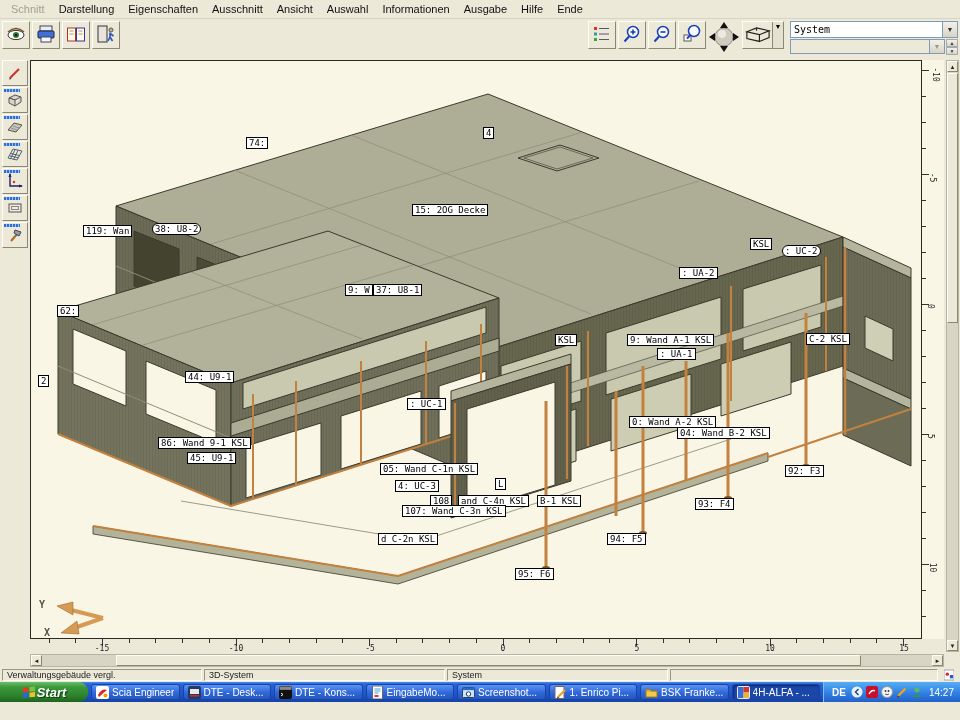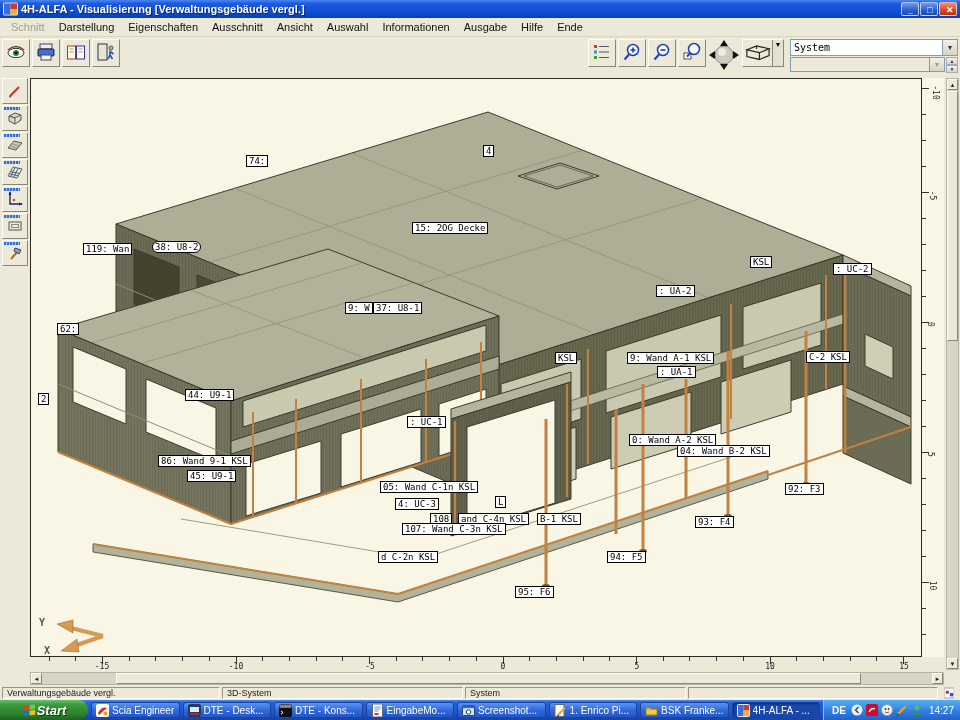--- a/index.html
+++ b/index.html
@@ -93,36 +93,20 @@
     border-left:1px solid #7fc0f8;color:#fff;font-size:10px;}
   .tray svg{width:12px;height:12px;}
   .tray .lang{font-size:10px;font-weight:bold;margin-right:2px;}
   .tray .clock{font-size:10px;margin-left:3px;}
 </style>
 </head>
 <body>
 
 <div class="window">
 
-  <div class="titlebar">
-    <span class="app-ico">
-      <svg viewBox="0 0 16 14" width="15" height="14">
-          <rect x="0" y="0" width="16" height="14" rx="2" fill="#e8e8f8"></rect>
-          <rect x="1" y="1" width="7" height="12" fill="#3a6fd8"></rect>
-          <rect x="8" y="1" width="7" height="6" fill="#d03a2a"></rect>
-          <rect x="8" y="7" width="7" height="6" fill="#e8b43a"></rect>
-        </svg>
-    </span>
-    <span class="title-text">4H-ALFA - Visualisierung [Verwaltungsgebäude vergl.]</span>
-    <span class="winbtns" id="winbtns">
-        <button class="winbtn">_</button>
-        <button class="winbtn">□</button>
-        <button class="winbtn close">✕</button>
-      </span>
-  </div>
 
   <div class="menubar" id="menubar">
       <span class="menu-item disabled">Schnitt</span>
       <span class="menu-item">Darstellung</span>
       <span class="menu-item">Eigenschaften</span>
       <span class="menu-item">Ausschnitt</span>
       <span class="menu-item">Ansicht</span>
       <span class="menu-item">Auswahl</span>
       <span class="menu-item">Informationen</span>
       <span class="menu-item">Ausgabe</span>
@@ -381,22 +365,22 @@
       <span class="axis-label" style="left:8px;top:538px">Y</span>
       <span class="axis-label" style="left:13px;top:566px">X</span>
     <div class="slabel" style="left: 215px; top: 76px;">74:</div>
         <div class="slabel" style="left: 452px; top: 66px;">4</div>
         <div class="slabel" style="left: 381px; top: 143px;">15: 2OG Decke</div>
         <div class="slabel" style="left: 52px; top: 164px;">119: Wan</div>
         <div class="slabel" style="left: 121px; top: 162px; border-radius: 6px;">38: U8-2</div>
         <div class="slabel" style="left: 314px; top: 223px;">9: W</div>
         <div class="slabel" style="left: 342px; top: 223px;">37: U8-1</div>
         <div class="slabel" style="left: 719px; top: 177px;">KSL</div>
-        <div class="slabel" style="left: 802px; top: 184px;">: UC-2</div>
-        <div class="slabel" style="left: 625px; top: 206px;">: UA-2</div>
+        <div class="slabel" style="left: 751px; top: 184px; border-radius: 6px;">: UC-2</div>
+        <div class="slabel" style="left: 648px; top: 206px;">: UA-2</div>
         <div class="slabel" style="left: 26px; top: 244px;">62:</div>
         <div class="slabel" style="left: 524px; top: 273px;">KSL</div>
         <div class="slabel" style="left: 596px; top: 273px;">9: Wand A-1 KSL</div>
         <div class="slabel" style="left: 626px; top: 287px;">: UA-1</div>
         <div class="slabel" style="left: 775px; top: 272px;">C-2 KSL</div>
         <div class="slabel" style="left: 7px; top: 314px;">2</div>
         <div class="slabel" style="left: 154px; top: 310px;">44: U9-1</div>
         <div class="slabel" style="left: 376px; top: 337px;">: UC-1</div>
         <div class="slabel" style="left: 598px; top: 355px;">0: Wand A-2 KSL</div>
         <div class="slabel" style="left: 646px; top: 366px;">04: Wand B-2 KSL</div>
@@ -494,21 +478,21 @@
       <div class="sb-btn" style="left:0;bottom:0;width:11px;height:11px;line-height:10px">▼</div>
     </div>
     <div class="hscroll">
       <div class="sb-btn" style="left:0;top:0;width:11px;height:11px;line-height:10px">◄</div>
       <div class="sb-thumb" style="left:85px;top:0;width:745px;height:11px"></div>
       <div class="sb-btn" style="right:0;top:0;width:11px;height:11px;line-height:10px">►</div>
     </div>
   </div>
 
   <div class="statusbar" id="statusbar">
-      <div class="spanel" style="width: 218px;">Verwaltungsgebäude vergl.</div>
+      <div class="spanel" style="width: 200px;">Verwaltungsgebäude vergl.</div>
       <div class="spanel" style="width: 241px;">3D-System</div>
       <div class="spanel" style="width: 221px;">System</div>
       <div class="spanel" style="flex: 1 1 0%;"></div>
       <div class="spanel sgrip">
         <svg viewBox="0 0 12 12" width="12" height="12">
           <rect width="12" height="12" fill="#fff" stroke="#999"></rect>
           <circle cx="4" cy="5" r="2" fill="#d22"></circle>
           <rect x="7" y="6" width="4" height="4" fill="#35c"></rect>
         </svg>
       </div>

